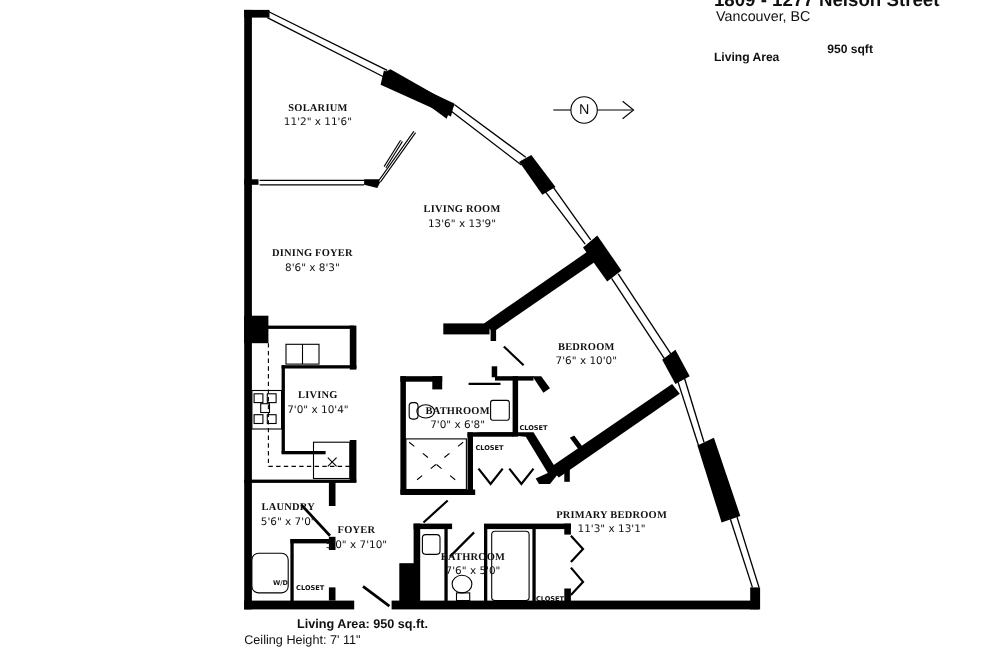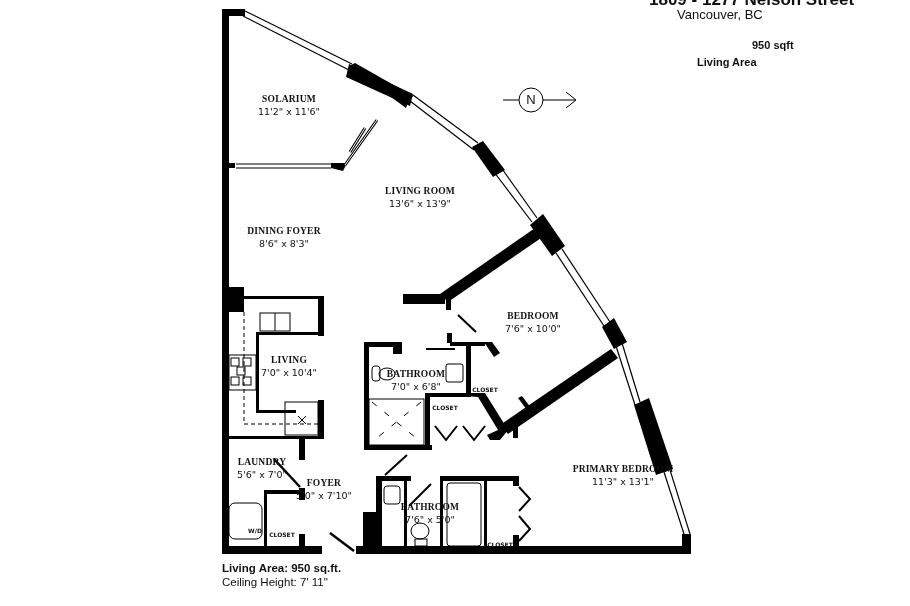--- a/index.html
+++ b/index.html
@@ -1,24 +1,24 @@
 <!DOCTYPE html>
 <html><head>
 <meta charset="utf-8">
 <style>
   html, body { margin:0; padding:0; background:#ffffff; }
   body { width:910px; height:606px; position:relative; overflow:hidden; font-family:"Liberation Sans", sans-serif; color:#111; }
   #plan { position:absolute; left:0; top:0; width:910px; height:606px; }
   .hdr { position:absolute; font-family:"Liberation Sans", sans-serif; color:#111; white-space:nowrap; }
   .hdr-title { left:649px; top:-10px; font-size:17px; font-weight:bold; }
-  .hdr-city { left:677px; top:7px; font-size:13px; }
-  .hdr-la-label { left:649px; top:56px; font-size:11px; font-weight:bold;margin-left:48px; }
+  .hdr-city { left:651px; top:7px; font-size:13px; }
+  .hdr-la-label { left:649px; top:46px; font-size:11px; font-weight:bold; }
   .hdr-la-value { left:752px; top:39px; font-size:11px; font-weight:bold; }
   .foot { position:absolute; left:222px; font-size:11.5px; white-space:nowrap; }
-  .foot-area { top:562px; font-weight:bold; }
+  .foot-area { top:562px; font-weight:bold;margin-left:48px; }
   .foot-ceil { top:576px; }
   .room { position:absolute; text-align:center; transform:translateX(-50%); font-family:"DejaVu Sans", sans-serif; line-height:1.25; white-space:nowrap; }
   .room .n { font-weight:bold; font-size:9.5px; letter-spacing:0.2px;font-family:Liberation Serif, serif; }
   .room .d { font-size:9.5px; }
   .small { position:absolute; font-family:"DejaVu Sans", sans-serif; font-weight:bold; font-size:6px; transform:translateX(-50%); white-space:nowrap; }
   .compass-n { position:absolute; left:521px; top:90px; width:20px; height:20px; font-size:13px; text-align:center; line-height:20px; }
 </style>
 </head>
 <body>
 
@@ -200,21 +200,21 @@
   <div class="d">5'6" x 7'0"</div>
 </div>
 <div class="room" style="left:324px;top:478px">
   <div class="n">FOYER</div>
   <div class="d">5'0" x 7'10"</div>
 </div>
 <div class="room" style="left:430px;top:502px">
   <div class="n">BATHROOM</div>
   <div class="d">7'6" x 5'0"</div>
 </div>
-<div class="room" style="left:623px;top:464px">
+<div class="room" style="left:556px;top:464px">
   <div class="n">PRIMARY BEDROOM</div>
   <div class="d">11'3" x 13'1"</div>
 </div>
 
 <div class="small" style="left:485px;top:386px">CLOSET</div>
 <div class="small" style="left:445px;top:404px">CLOSET</div>
 <div class="small" style="left:282px;top:531px">CLOSET</div>
 <div class="small" style="left:500px;top:541px">CLOSET</div>
 <div class="small" style="left:255px;top:527px">W/D</div>
 

